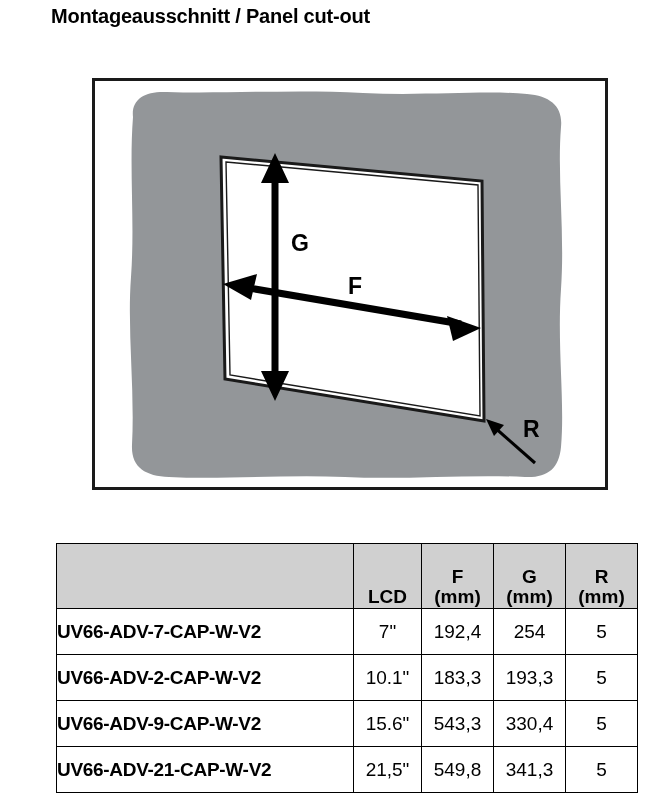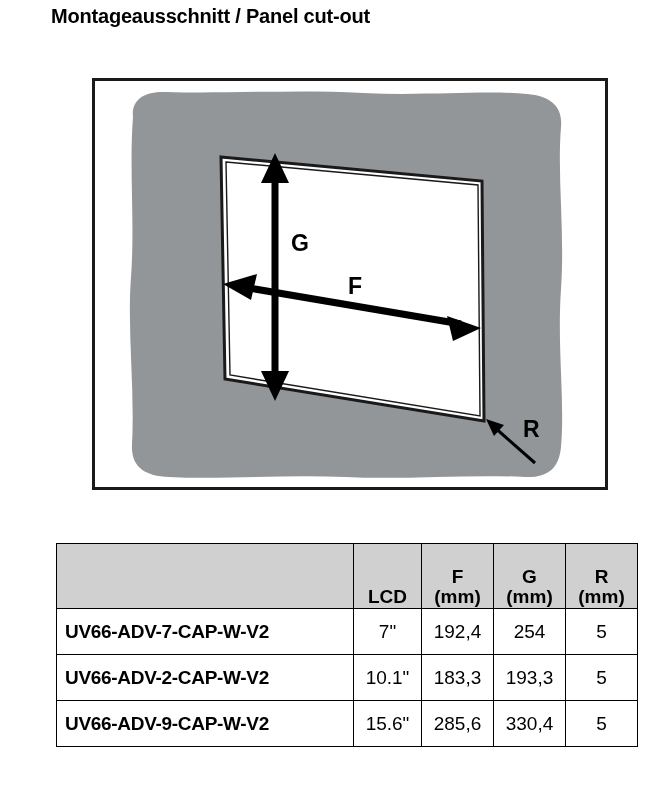--- a/index.html
+++ b/index.html
@@ -79,21 +79,20 @@
     background: #d0d0d0;
   }
   #spec-table tbody td {
     height: 45px;
     text-align: center;
     font-size: 19px;
     vertical-align: middle;
   }
   #spec-table tbody td.model-cell {
     text-align: left;
-    padding-left: 8px;
     font-weight: bold;
     font-size: 19px;
     letter-spacing: -0.3px;
     white-space: nowrap;
   }
   .head-line { display: block; }
   .col-model { width: 297px; }
   .col-lcd   { width: 68px; }
   .col-f     { width: 72px; }
   .col-g     { width: 72px; }
@@ -186,18 +185,25 @@
     <tr>
       <td class="model-cell">UV66-ADV-2-CAP-W-V2</td>
       <td>10.1"</td>
       <td>183,3</td>
       <td>193,3</td>
       <td>5</td>
     </tr>
     <tr>
       <td class="model-cell">UV66-ADV-9-CAP-W-V2</td>
       <td>15.6"</td>
-      <td>285,6</td>
+      <td>543,3</td>
       <td>330,4</td>
+      <td>5</td>
+    </tr>
+    <tr>
+      <td class="model-cell">UV66-ADV-21-CAP-W-V2</td>
+      <td>21,5"</td>
+      <td>549,8</td>
+      <td>341,3</td>
       <td>5</td>
     </tr>
   </tbody>
 </table>
 
 </body></html>

